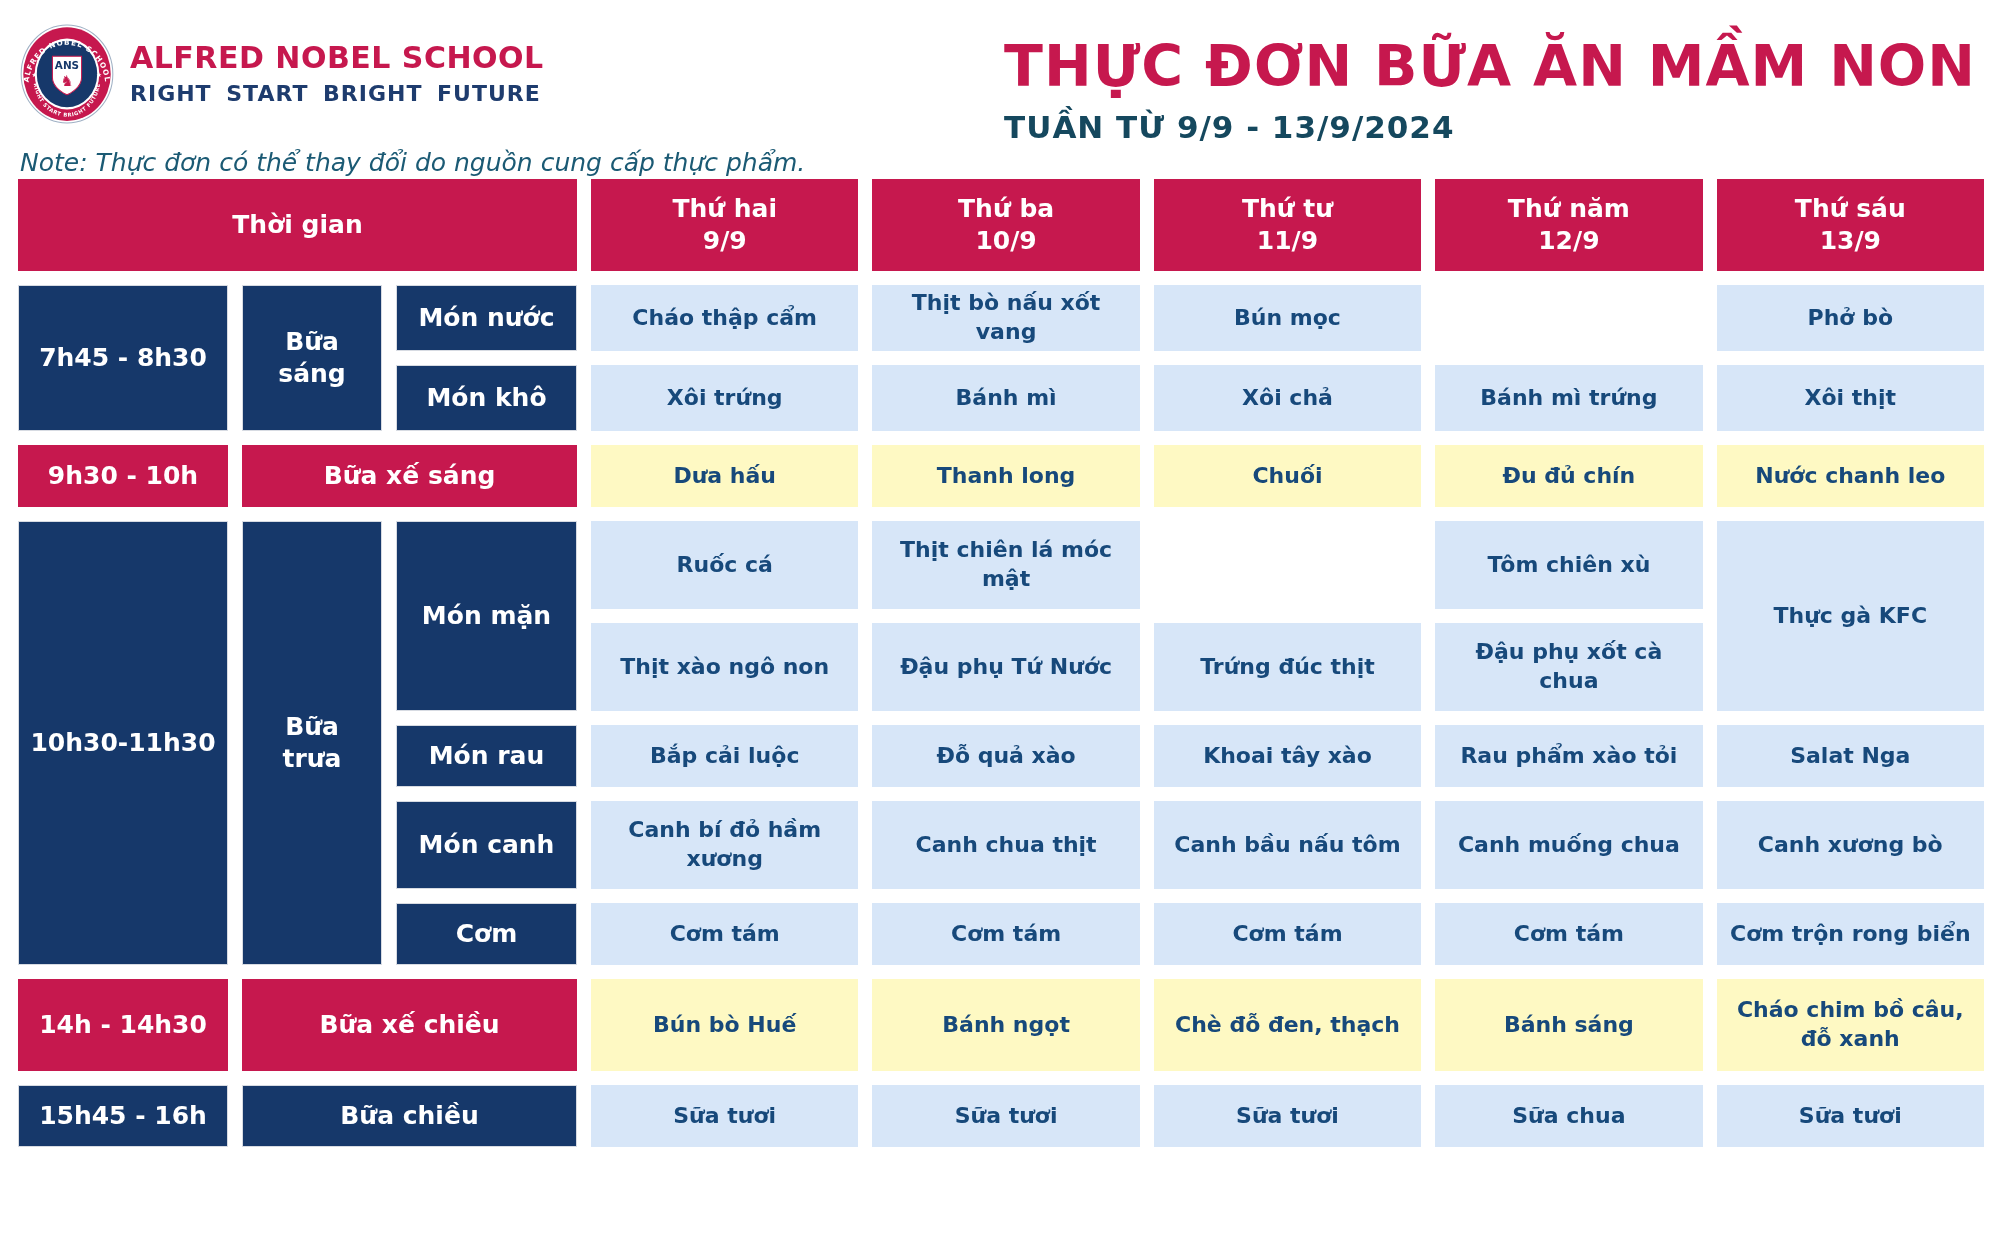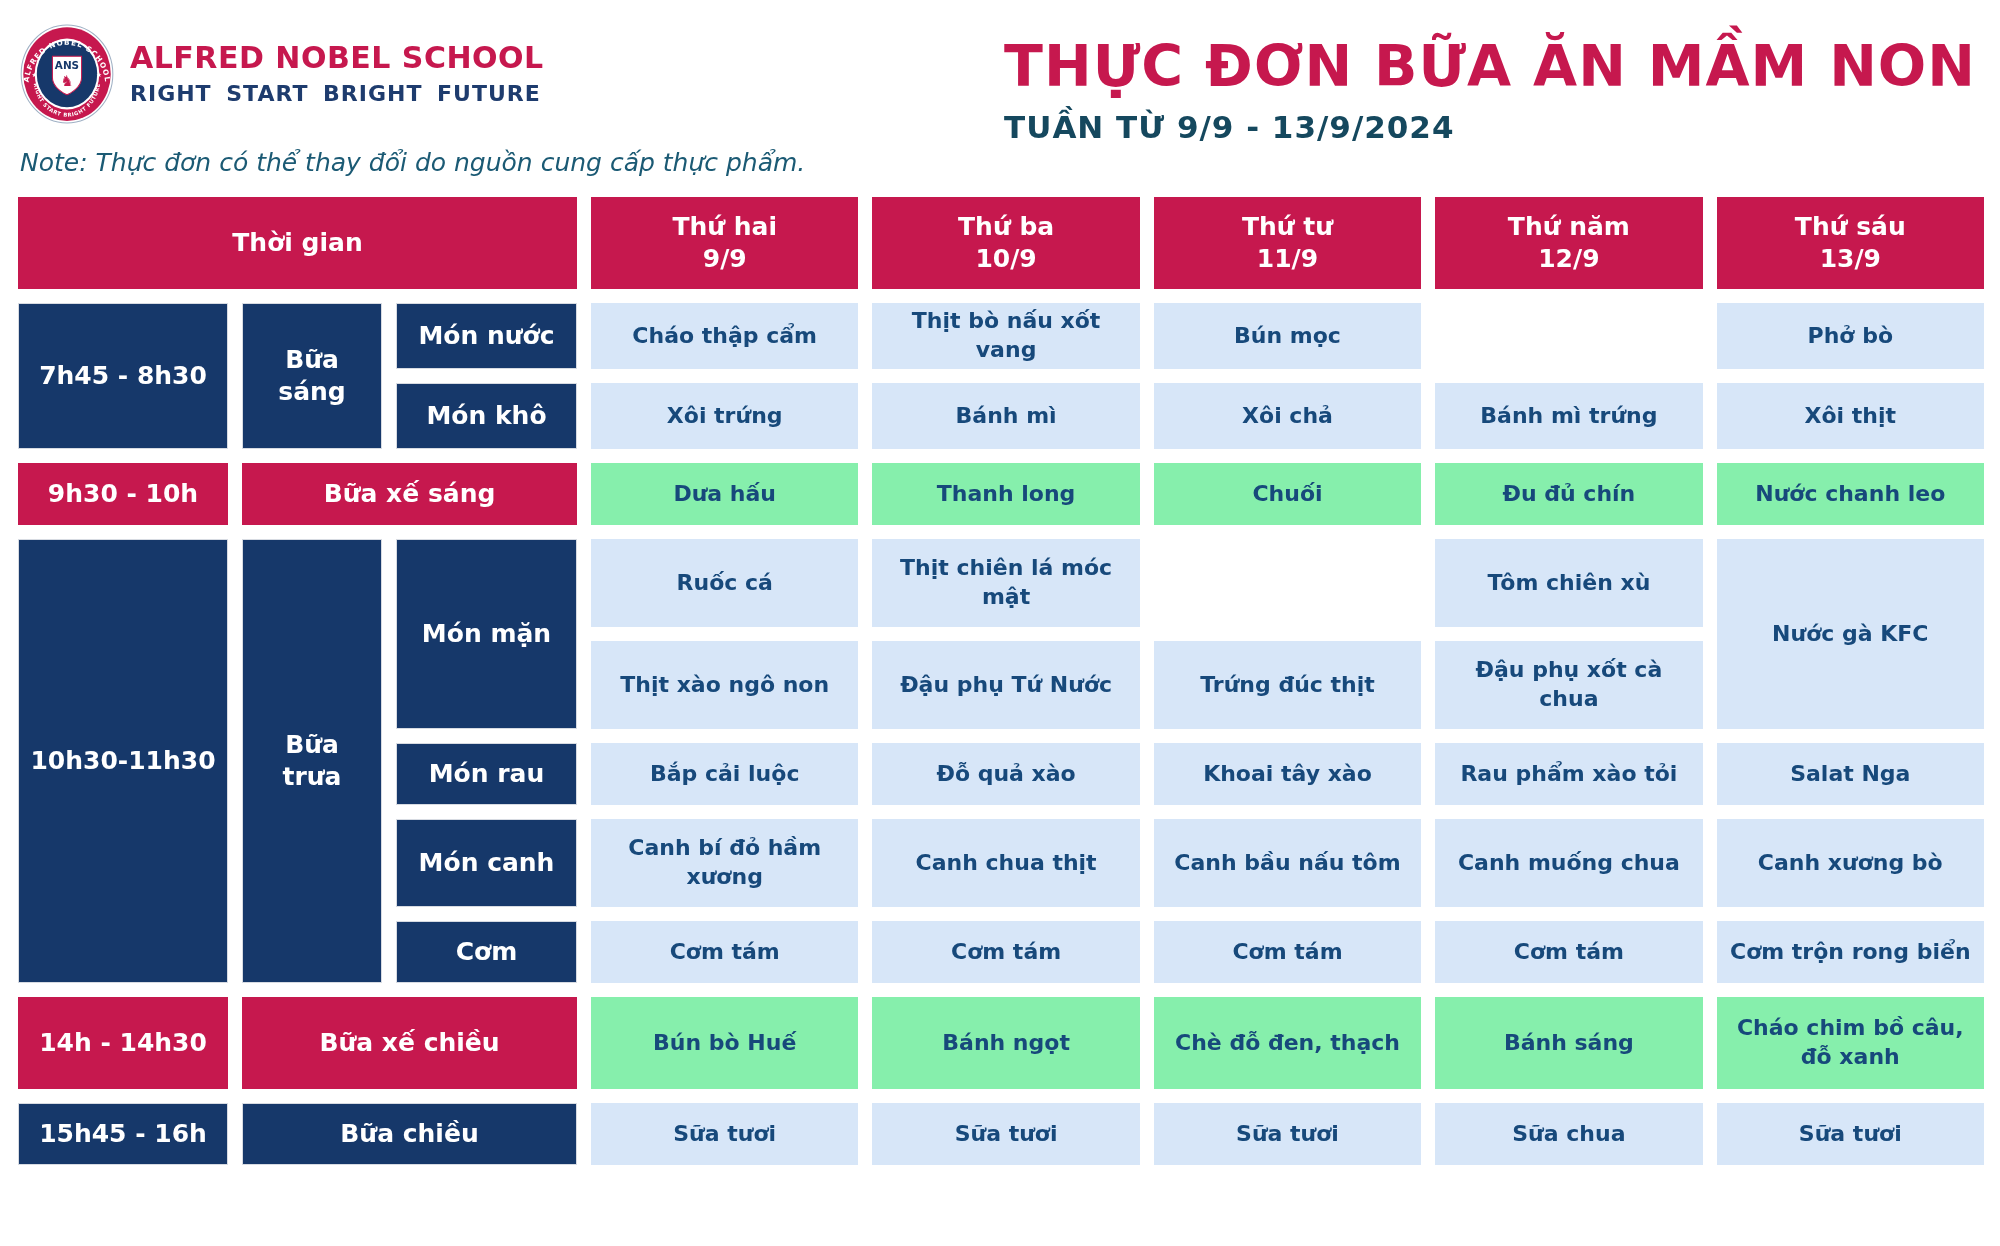--- a/index.html
+++ b/index.html
@@ -8,30 +8,30 @@
   .top{display:flex;justify-content:space-between;align-items:flex-start;padding:24px 24px 0 20px;}
   .brand{display:flex;align-items:flex-start;}
   .brand-text{margin:16px 0 0 16px;}
   .school-name{font-size:30px;font-weight:bold;color:#C6184E;letter-spacing:0.5px;}
   .school-motto{font-size:22px;font-weight:bold;color:#1E3C6E;margin-top:6px;letter-spacing:1px;word-spacing:6px;}
   .note{font-size:25px;font-style:italic;color:#1B5A74;margin-top:24px;}
   .title-block{text-align:left;padding-top:14px;}
   .title{margin:0;font-size:57px;line-height:1.0;font-weight:bold;color:#C6184E;letter-spacing:1px;}
   .week{margin-top:14px;font-size:31px;font-weight:bold;color:#15485E;letter-spacing:1px;padding-right:16px;}
 
-  .grid{display:grid;margin:20px 16px 0 18px;
+  .grid{display:grid;margin:2px 16px 0 18px;
         grid-template-columns:210px 140px 181px repeat(5,1fr);
         grid-template-rows:92px 66px 66px 62px 88px 88px 62px 88px 62px 92px 62px;
         gap:14px;}
   .c{display:flex;flex-direction:column;align-items:center;justify-content:center;
      text-align:center;font-weight:bold;line-height:1.3;padding:2px 10px;box-sizing:border-box;}
   .crimson{background:#C6184E;color:#ffffff;font-size:25px;}
   .navy{background:#16386A;color:#ffffff;font-size:25px;border:1px solid #d7dbe2;}
   .blue{background:#D7E6F8;color:#17497B;font-size:22px;}
-  .pink{background:#86efac;color:#17497B;font-size:22px;}
+  .pink{background:#fef9c3;color:#17497B;font-size:22px;}
   .dhdr span{display:block;}
 </style>
 </head>
 <body>
 
 <div class="page">
 
   <div class="top">
     <div>
       <div class="brand">
@@ -115,21 +115,21 @@
     <div class="c pink" style="grid-area:4/6/5/7">Chuối</div>
     <div class="c pink" style="grid-area:4/7/5/8">Đu đủ chín</div>
     <div class="c pink" style="grid-area:4/8/5/9">Nước chanh leo</div>
 
     <div class="c navy" style="grid-area:5/1/10/2">10h30-11h30</div>
     <div class="c navy" style="grid-area:5/2/10/3">Bữa trưa</div>
     <div class="c navy" style="grid-area:5/3/7/4">Món mặn</div>
     <div class="c blue" style="grid-area:5/4/6/5">Ruốc cá</div>
     <div class="c blue" style="grid-area:5/5/6/6">Thịt chiên lá móc mật</div>
     <div class="c blue" style="grid-area:5/7/6/8">Tôm chiên xù</div>
-    <div class="c blue" style="grid-area:5/8/7/9">Nước gà KFC</div>
+    <div class="c blue" style="grid-area:5/8/7/9">Thực gà KFC</div>
     <div class="c blue" style="grid-area:6/4/7/5">Thịt xào ngô non</div>
     <div class="c blue" style="grid-area:6/5/7/6">Đậu phụ Tứ Nước</div>
     <div class="c blue" style="grid-area:6/6/7/7">Trứng đúc thịt</div>
     <div class="c blue" style="grid-area:6/7/7/8">Đậu phụ xốt cà chua</div>
     <div class="c navy" style="grid-area:7/3/8/4">Món rau</div>
     <div class="c blue" style="grid-area:7/4/8/5">Bắp cải luộc</div>
     <div class="c blue" style="grid-area:7/5/8/6">Đỗ quả xào</div>
     <div class="c blue" style="grid-area:7/6/8/7">Khoai tây xào</div>
     <div class="c blue" style="grid-area:7/7/8/8">Rau phẩm xào tỏi</div>
     <div class="c blue" style="grid-area:7/8/8/9">Salat Nga</div>

